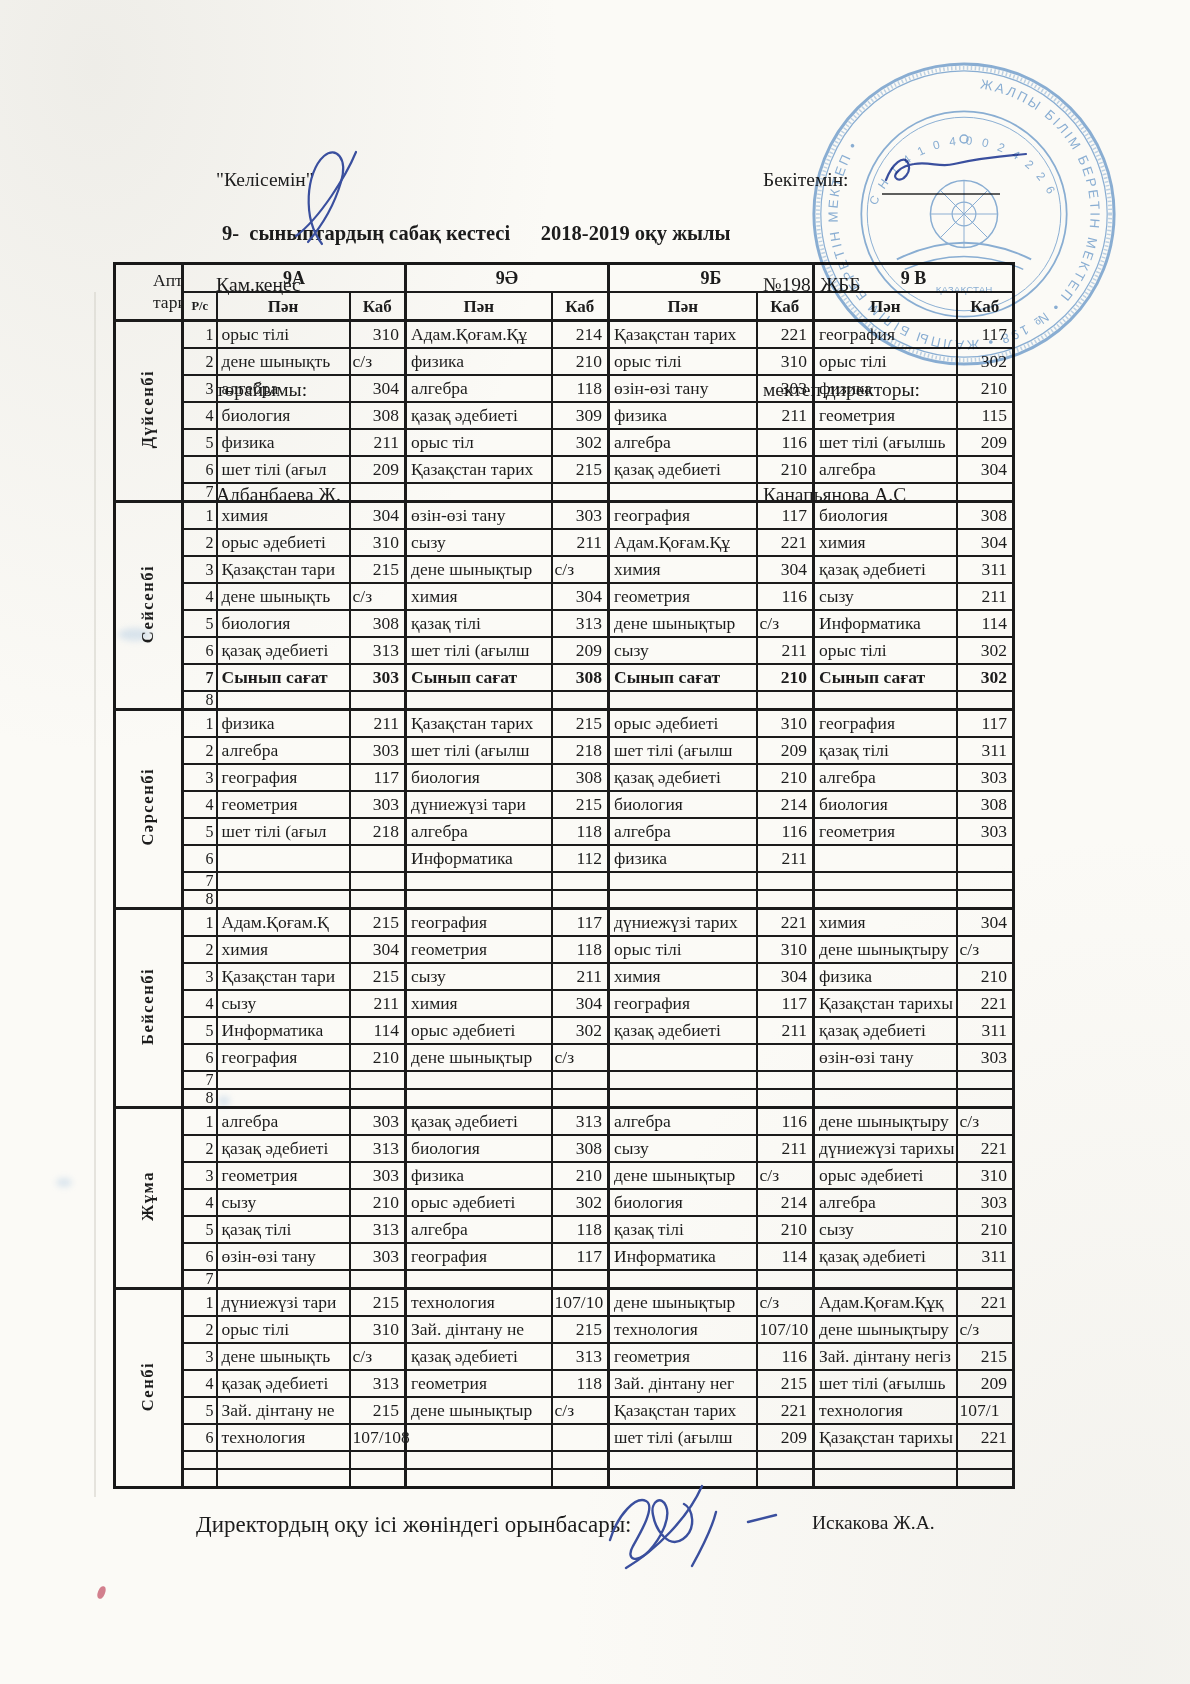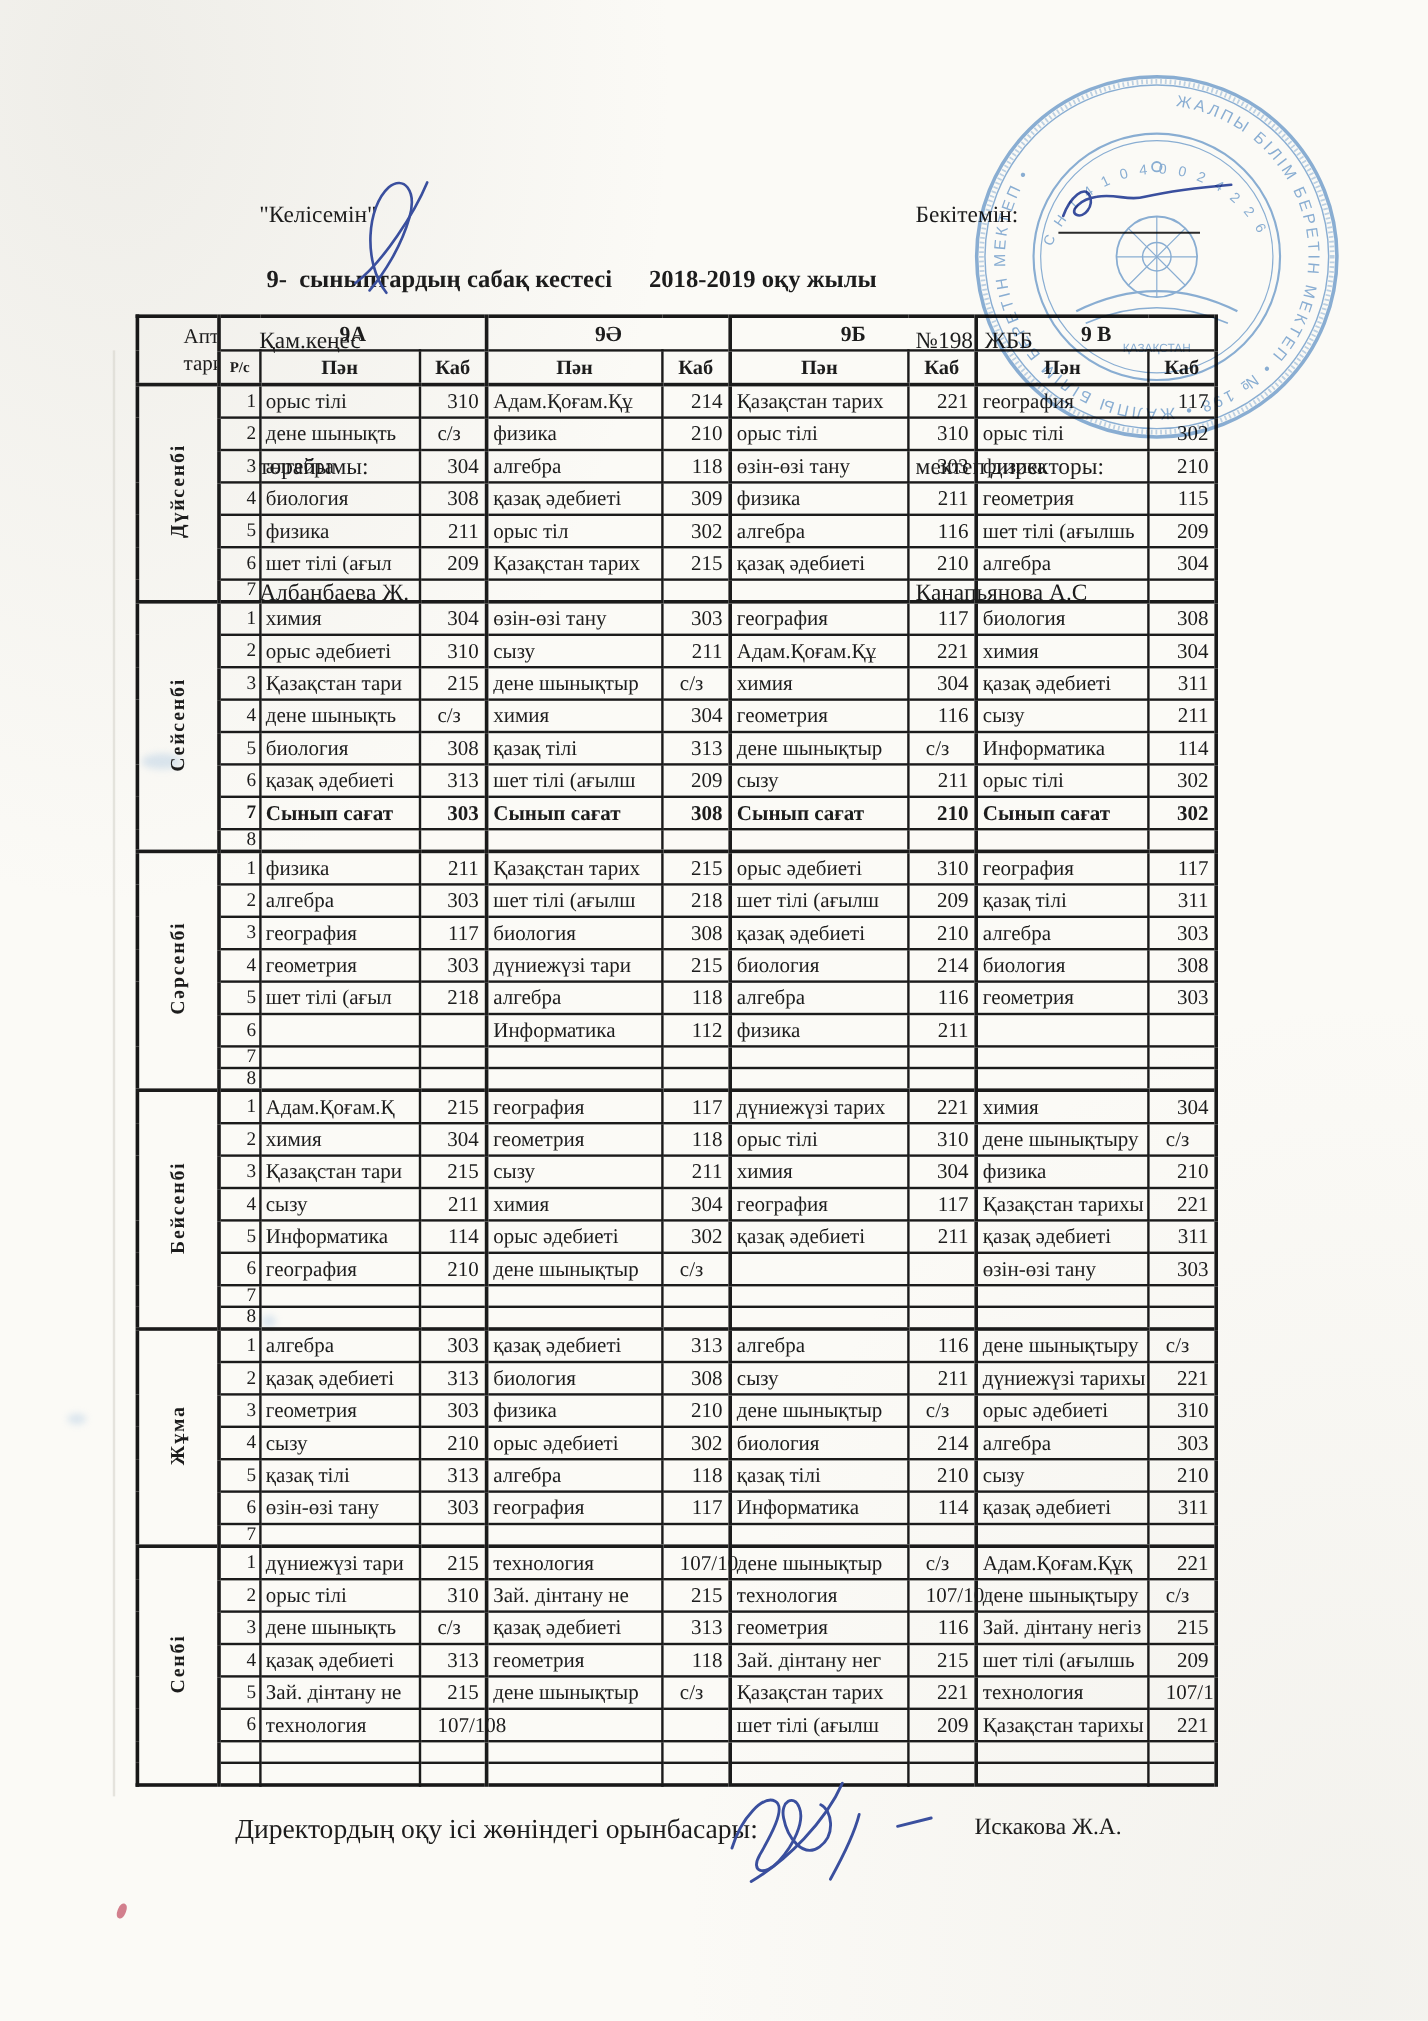--- a/index.html
+++ b/index.html
@@ -31,21 +31,21 @@
   tr.boldrow td{font-weight:bold;}
   td.corner{text-align:center;font-size:17.5px;line-height:1.25;padding-left:37px;}
   th.cls{font-weight:bold;font-size:18px;text-align:center;}
   th.rc{font-weight:bold;font-size:12.5px;text-align:center;}
   th.sh,th.rh{font-weight:bold;font-size:17px;text-align:center;margin-left:24px;}
   td.day{text-align:center;}
   .vt{writing-mode:vertical-rl;transform:rotate(180deg);font-weight:bold;font-size:16.5px;letter-spacing:1.5px;display:inline-block;}
   td.num{text-align:right;font-size:16px;padding-right:2px;}
   td.subj{padding-left:4px;}
   td.room.rn{text-align:right;padding-right:5px;}
-  td.room.rt{text-align:left;padding-left:14px;overflow:visible;}
+  td.room.rt{text-align:left;padding-left:2px;overflow:visible;}
   .footer-label{position:absolute;left:196px;top:1512px;font-size:23px;}
   .footer-name{position:absolute;left:812px;top:1512px;font-size:19.5px;}
   .stamp{position:absolute;left:806px;top:56px;width:316px;height:316px;opacity:.72;mix-blend-mode:multiply;}
   .sig{position:absolute;}
   .sig1{left:290px;top:146px;width:72px;height:104px;}
   .sig2{left:876px;top:140px;width:156px;height:64px;}
   .sig3{left:596px;top:1478px;width:190px;height:100px;}
   .scan-line{position:absolute;left:94px;top:292px;width:2px;height:1205px;background:#d9d7d0;opacity:.65;}
   .red-mark{position:absolute;left:98px;top:1586px;width:7px;height:13px;background:#c4566a;opacity:.75;border-radius:45%;transform:rotate(22deg);}
   .blue-smudge{position:absolute;border-radius:50%;filter:blur(3px);background:#9dbede;opacity:.35;}

